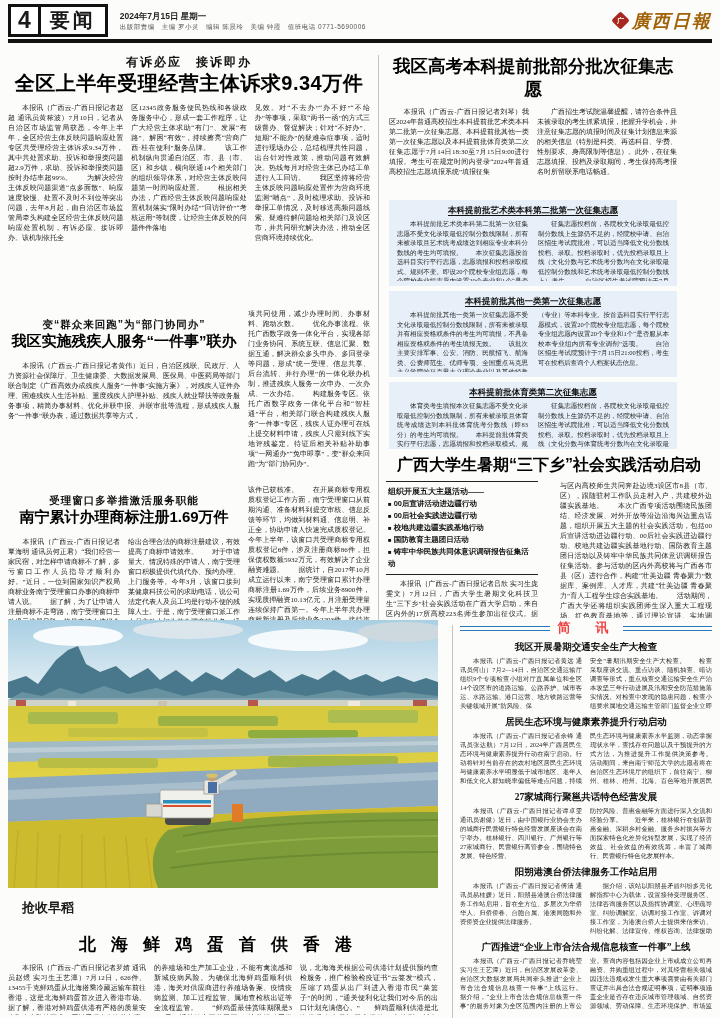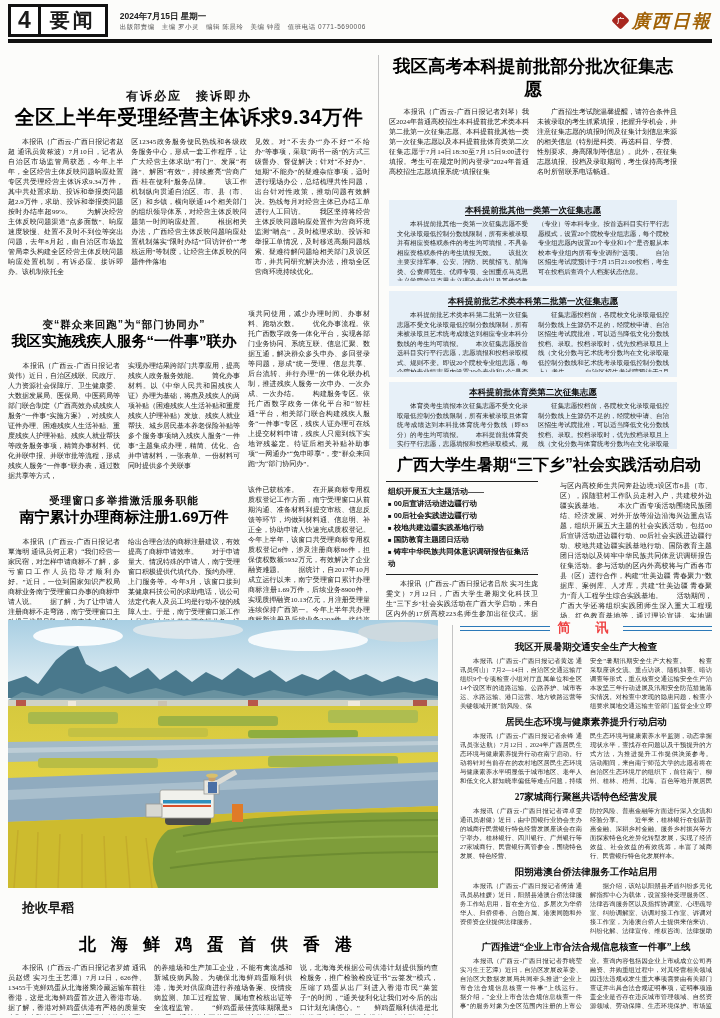--- a/index.html
+++ b/index.html
@@ -20,21 +20,21 @@
   .m-name{font:italic 900 18px/20px "Liberation Serif",serif;letter-spacing:2px;color:#a16207;}
   .topbar{position:absolute;top:39px;left:8px;right:8px;height:4px;background:#111;}
   
   .main{position:absolute;top:55px;left:8px;right:8px;bottom:0;}
   .vr{position:absolute;width:1px;background:#c4c4c4;}
   .blk{position:absolute;overflow:hidden;}
   
   .cols{display:flex;gap:8px;}
   .cols>div{flex:1;overflow:hidden;}
   .body-t{font-size:7px;line-height:10px;text-align:justify;color:#222;}
-  .kicker{font:700 12px/15px "Liberation Sans",sans-serif;text-align:center;letter-spacing:2px;color:#111;margin-top:34px;}
+  .kicker{font:700 12px/15px "Liberation Sans",sans-serif;text-align:center;letter-spacing:2px;color:#111;}
   .hl-xl{font:900 20px/26px "Liberation Sans",sans-serif;text-align:center;letter-spacing:.5px;color:#000;}
   .hl-l{font:900 17.5px/23px "Liberation Sans",sans-serif;text-align:center;color:#000;}
   .hl-m{font:900 15px/20px "Liberation Sans",sans-serif;text-align:center;color:#000;}
   .k-s{font:700 10.5px/14px "Liberation Sans",sans-serif;text-align:center;letter-spacing:1px;color:#111;}
   
   .a1{left:0;top:0;width:362px;height:248px;}
   .a1 .cols{margin-top:7px;height:178px;}
   
   .inset{display:flex;gap:8px;}
   .inset-left{width:232px;display:flex;flex-direction:column;}
@@ -122,21 +122,20 @@
     </div>
 
     <div class="blk a2 inset">
       <div class="inset-left">
         <div class="inset-head">
           <div class="k-s">变“群众来回跑”为“部门协同办”</div>
           <div class="hl-m">我区实施残疾人服务“一件事”联办</div>
         </div>
         <div class="cols">
           <div class="body-t">　　本报讯（广西云-广西日报记者黄伟）近日，自治区残联、民政厅、人力资源社会保障厅、卫生健康委、大数据发展局、医保局、中医药局等部门联合制定《广西高效办成残疾人服务“一件事”实施方案》，对残疾人证件办理、困难残疾人生活补贴、重度残疾人护理补贴、残疾人就业帮扶等政务服务事项，精简办事材料、优化并联申报、并联审批等流程，形成残疾人服务“一件事”联办表，通过数据共享等方式，</div>
-          <div class="body-t">实现办理结果跨部门共享应用，提高残疾人政务服务效能。　　简化办事材料。以《中华人民共和国残疾人证》办理为基础，将惠及残疾人的两项补贴（困难残疾人生活补贴和重度残疾人护理补贴）发放、残疾人就业帮扶、城乡居民基本养老保险补贴等多个服务事项纳入残疾人服务“一件事”主题集成办理，精简、优化、合并申请材料，一张表单、一份材料可同时提供多个关联事</div>
         </div>
       </div>
       <div class="inset-right body-t">项共同使用，减少办理时间、办事材料、跑动次数。　　优化办事流程。依托广西数字政务一体化平台，实现各部门业务协同、系统互联、信息汇聚、数据互通，解决群众多头申办、多回登录等问题，形成“统一受理、信息共享、后台流转、并行办理”的一体化联办机制，推进残疾人服务一次申办、一次办成、一次办结。　　构建服务专区。依托广西数字政务一体化平台和“智桂通”平台，相关部门联合构建残疾人服务“一件事”专区，残疾人证办理可在线上提交材料申请，残疾人只需到线下实地评残鉴定。待证后相关补贴补助事项“一网通办”“免申即享”，变“群众来回跑”为“部门协同办”。</div>
     </div>
 
     <div class="blk a3 inset">
       <div class="inset-left">
         <div class="inset-head">
           <div class="k-s">受理窗口多举措激活服务职能</div>
           <div class="hl-m">南宁累计办理商标注册1.69万件</div>
@@ -150,31 +149,31 @@
     </div>
 
     <div class="blk a4">
       <div class="hl-l">我区高考本科提前批部分批次征集志愿</div>
       <div class="cols">
         <div class="body-t">　　本报讯（广西云-广西日报记者刘琴）我区2024年普通高校招生本科提前批艺术类本科第二批第一次征集志愿、本科提前批其他一类第一次征集志愿以及本科提前批体育类第二次征集志愿于7月14日18:30至7月15日9:00进行填报。考生可在规定时间内登录“2024年普通高校招生志愿填报系统”填报征集</div>
         <div class="body-t">　　广西招生考试院温馨提醒，请符合条件且未被录取的考生抓紧填报，把握升学机会，并注意征集志愿的填报时间及征集计划信息来源的相关信息（特别是科类、再选科目、学费、性别要求、身高限制等信息）。此外，在征集志愿填报、投档及录取期间，考生保持高考报名时所留联系电话畅通。</div>
       </div>
       <div>
           <div class="gk-box">
+          <div class="gk-title">本科提前批艺术类本科第二批第一次征集志愿</div>
+          <div class="gk-cols">
+            <div>　　本科提前批艺术类本科第二批第一次征集志愿不受文化录取最低控制分数线限制，所有未被录取且艺术统考成绩达到相应专业本科分数线的考生均可填报。　　本次征集志愿按首选科目实行平行志愿，志愿填报和投档录取模式、规则不变。即设20个院校专业组志愿，每个院校专业组志愿内设置20个专业和1个“是否服从本校本专业组内所有专业调剂”选项。</div>
+            <div>　　征集志愿投档前，各院校文化录取最低控制分数线上生源仍不足的，经院校申请、自治区招生考试院批准，可以适当降低文化分数线投档、录取。投档录取时，优先投档录取且上线（文化分数与艺术统考分数均在文化录取最低控制分数线和艺术统考录取最低控制分数线上）考生。　　自治区招生考试院预计于7月15日20:30投档，考生可在投档后查询个人档案状态信息。</div>
+          </div>
+        </div>
+          <div class="gk-box">
           <div class="gk-title">本科提前批其他一类第一次征集志愿</div>
           <div class="gk-cols">
             <div>　　本科提前批其他一类第一次征集志愿不受文化录取最低控制分数线限制，所有未被录取并有相应资格或条件的考生均可填报，不具备相应资格或条件的考生填报无效。　　该批次主要安排军事、公安、消防、民航招飞、航海类、公费师范生、优师专项、全国重点马克思主义学院的马克思主义理论专业以及其他经教育部批准的特殊高校</div>
             <div>（专业）等本科专业。按首选科目实行平行志愿模式，设置20个院校专业组志愿，每个院校专业组志愿内设置20个专业和1个“是否服从本校本专业组内所有专业调剂”选项。　　自治区招生考试院预计于7月15日21:00投档，考生可在投档后查询个人档案状态信息。</div>
-          </div>
-        </div>
-          <div class="gk-box">
-          <div class="gk-title">本科提前批艺术类本科第二批第一次征集志愿</div>
-          <div class="gk-cols">
-            <div>　　本科提前批艺术类本科第二批第一次征集志愿不受文化录取最低控制分数线限制，所有未被录取且艺术统考成绩达到相应专业本科分数线的考生均可填报。　　本次征集志愿按首选科目实行平行志愿，志愿填报和投档录取模式、规则不变。即设20个院校专业组志愿，每个院校专业组志愿内设置20个专业和1个“是否服从本校本专业组内所有专业调剂”选项。</div>
-            <div>　　征集志愿投档前，各院校文化录取最低控制分数线上生源仍不足的，经院校申请、自治区招生考试院批准，可以适当降低文化分数线投档、录取。投档录取时，优先投档录取且上线（文化分数与艺术统考分数均在文化录取最低控制分数线和艺术统考录取最低控制分数线上）考生。　　自治区招生考试院预计于7月15日20:30投档，考生可在投档后查询个人档案状态信息。</div>
           </div>
         </div>
           <div class="gk-box">
           <div class="gk-title">本科提前批体育类第二次征集志愿</div>
           <div class="gk-cols">
             <div>　　体育类考生填报本次征集志愿不受文化录取最低控制分数线限制，所有未被录取且体育统考成绩达到本科批体育统考分数线（即83分）的考生均可填报。　　本科提前批体育类实行平行志愿，志愿填报和投档录取模式、规则不变。即设20个院校专业组志愿，每个院校专业组志愿内设置20个专业和1个“是否服从本校本专业组内所有专业调剂”选项。</div>
             <div>　　征集志愿投档前，各院校文化录取最低控制分数线上生源仍不足的，经院校申请、自治区招生考试院批准，可以适当降低文化分数线投档、录取。投档录取时，优先投档录取且上线（文化分数与体育统考分数均在文化录取最低控制分数线和体育统考录取最低控制分数线上）考生。　　自治区招生考试院预计于7月15日22:00投档，考生可在投档后查询个人档案状态信息。</div>
           </div>
         </div>
         </div>

